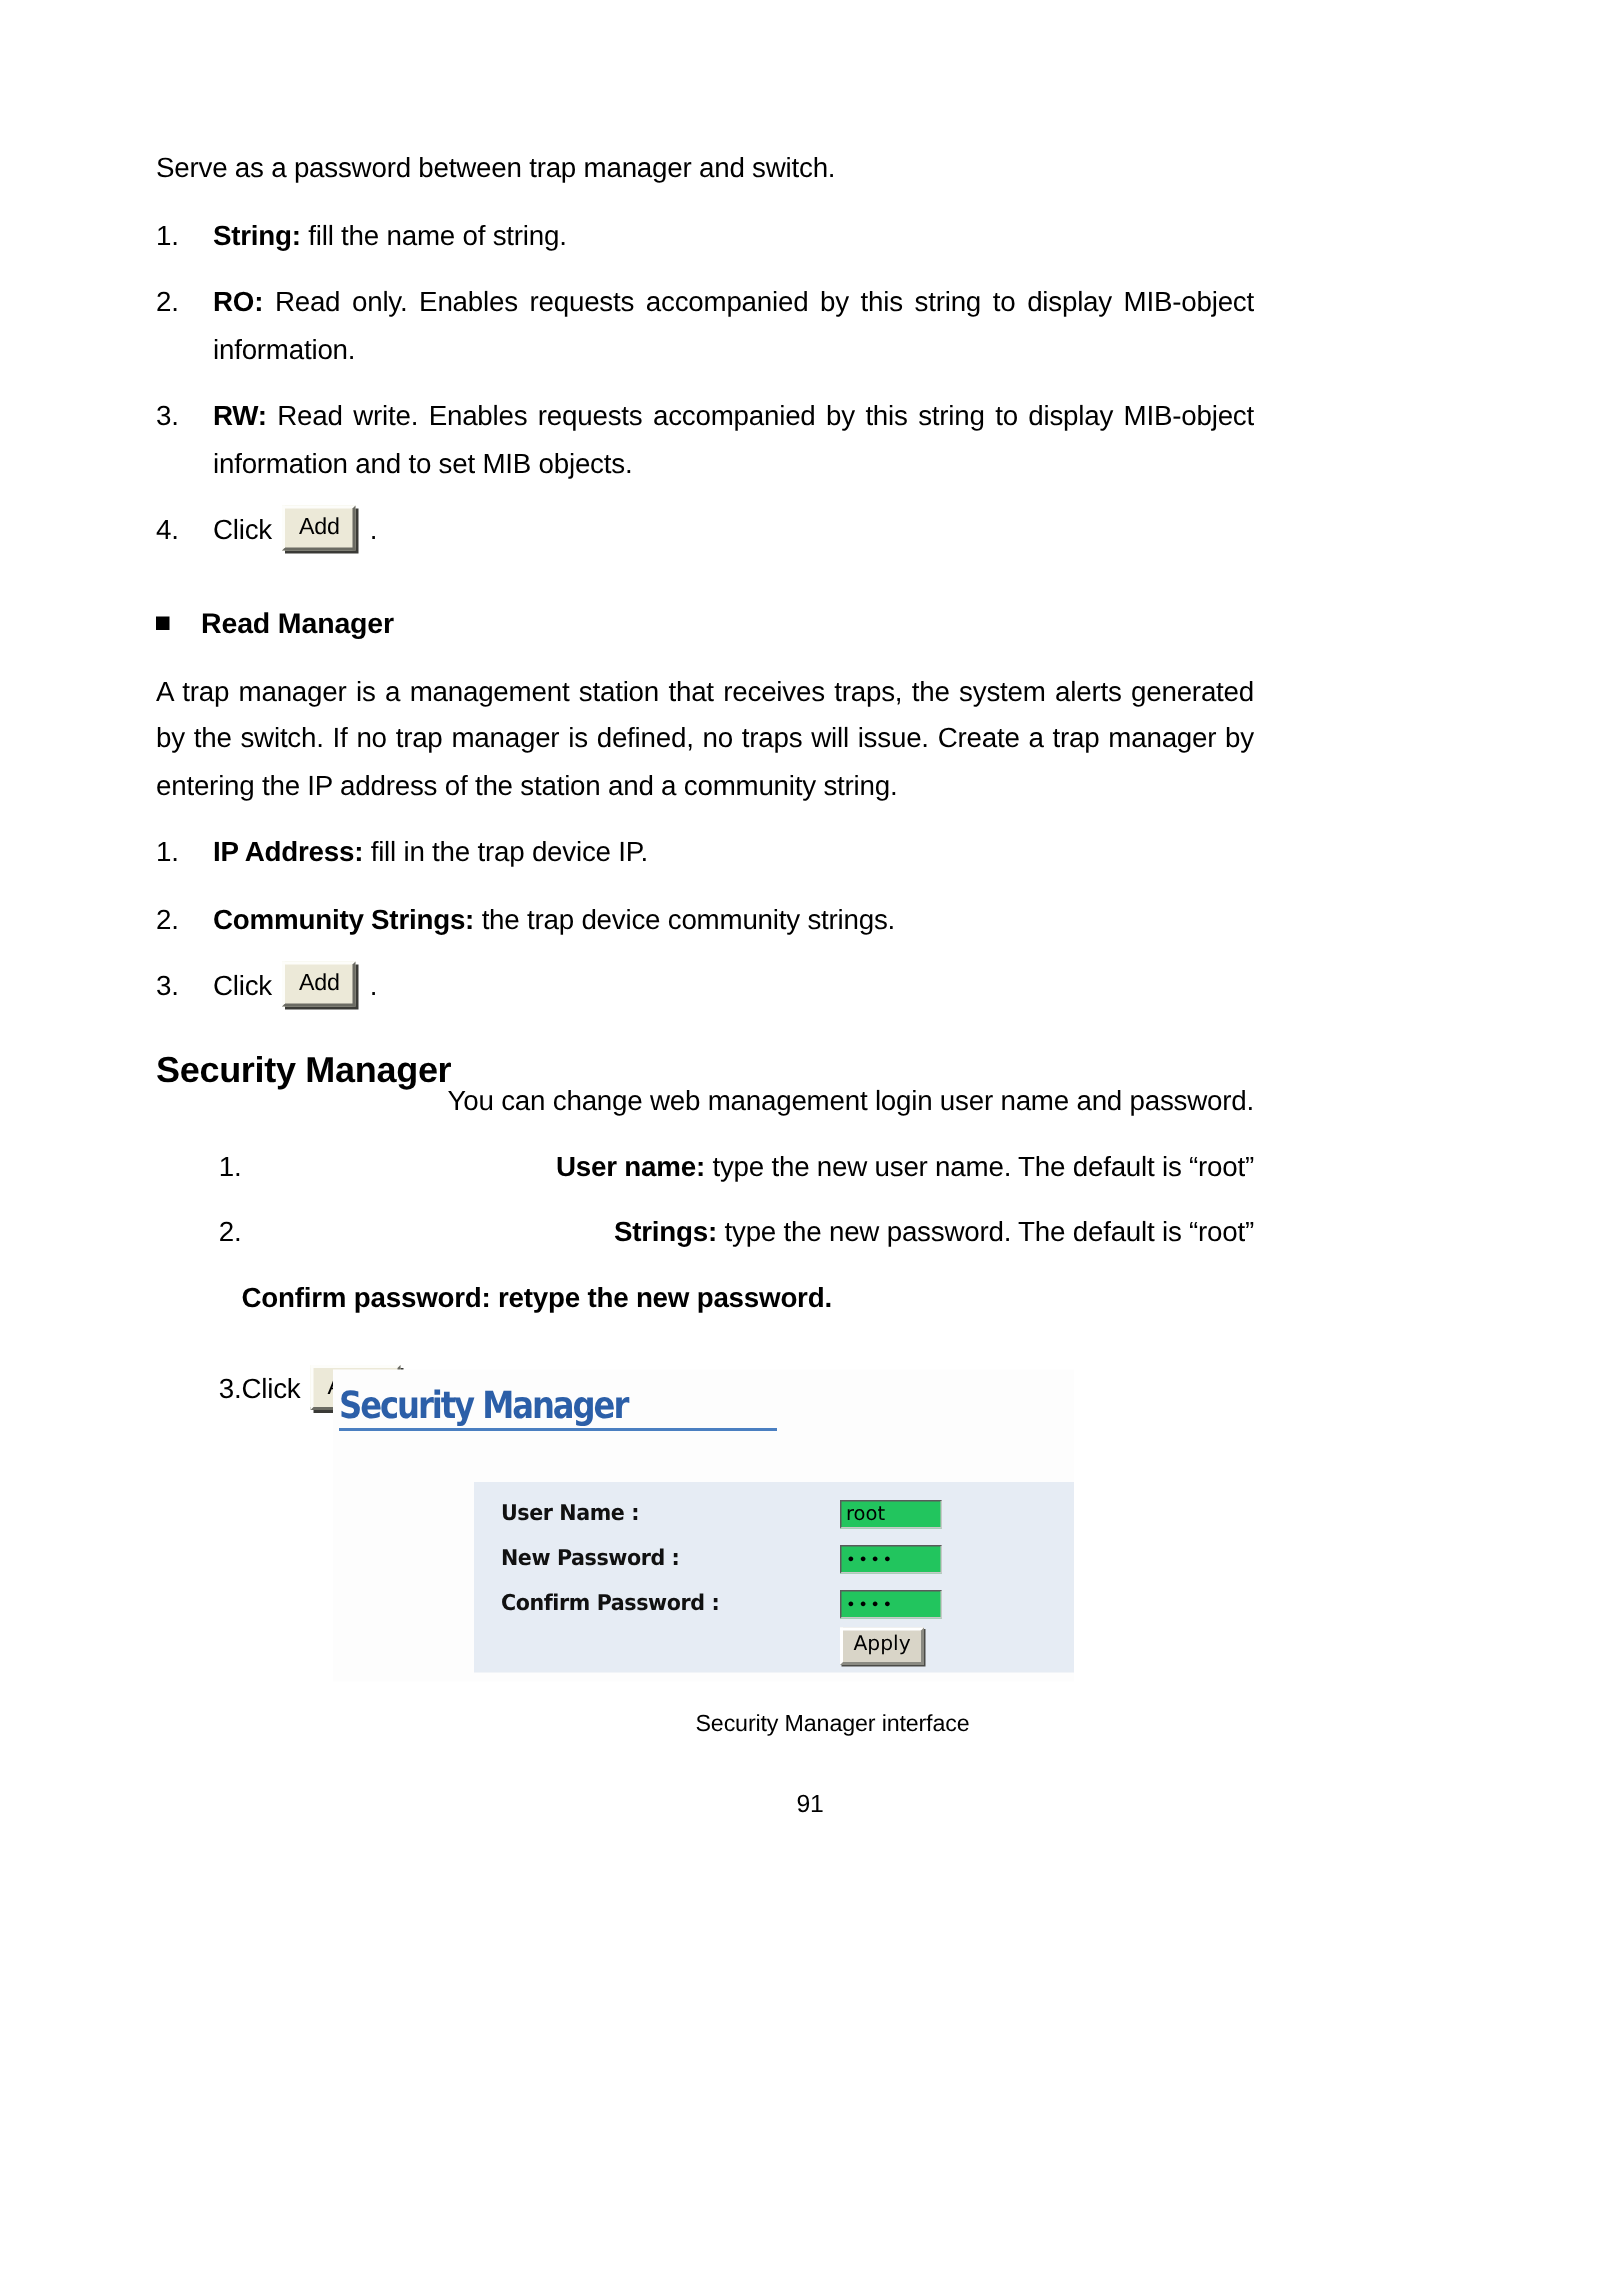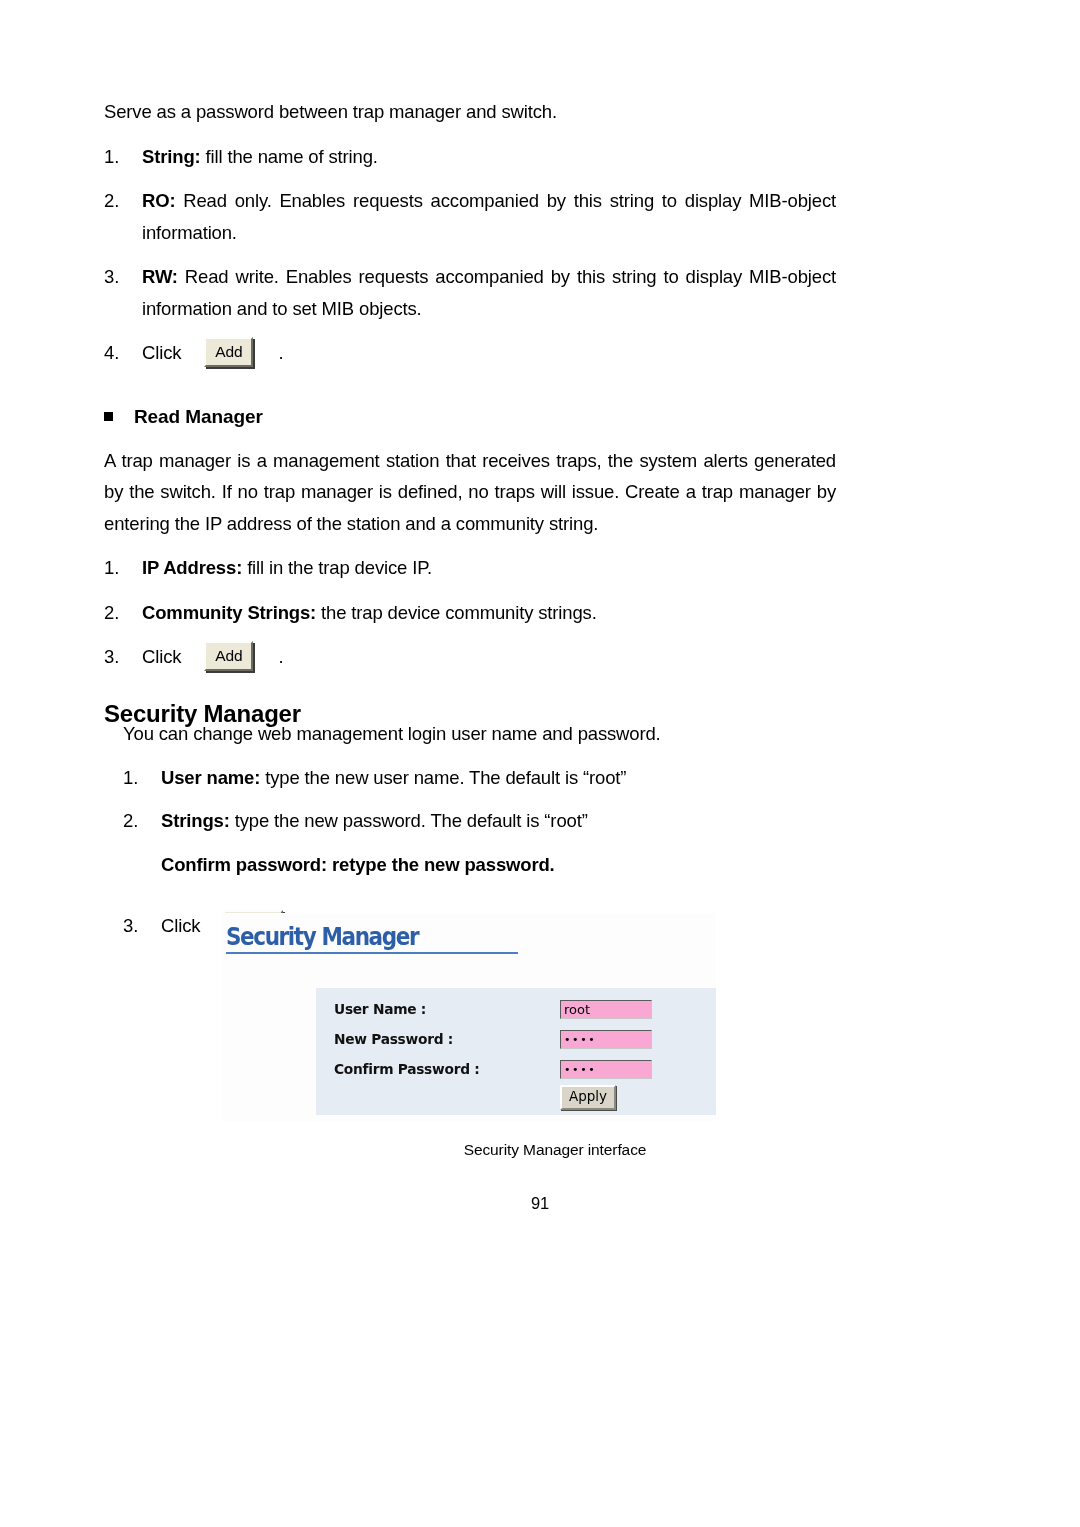--- a/index.html
+++ b/index.html
@@ -83,21 +83,21 @@
   }
   .li-body.justify {
     text-align: justify;
     text-align-last: left;
   }
   .li-body b { font-weight: bold; }
 
   .li-body.clickline {
     display: flex;
     align-items: center;
-    gap: 16px;
+    gap: 0px;
   }
 
   
   .winbtn {
     display: inline-block;
     background: #ece9d8;
     border-top: 2px solid #fdfdfa;
     border-left: 2px solid #fdfdfa;
     border-right: 2px solid #6b6b63;
     border-bottom: 2px solid #6b6b63;
@@ -121,20 +121,21 @@
     font-size: 24px;
     font-weight: bold;
     letter-spacing: -0.2px;
   }
 
   .content2 {
     position: absolute;
     left: 123px;
     top: 718px;
     width: 713px;
+    text-align: right;
   }
   .content2 .para { margin-bottom: 12px; }
   .content2 .li { margin-bottom: 12px; }
   .content2 .li-num { flex: 0 0 38px; }
 
   .subline {
     display: flex;
     font-size: 18.5px;
     line-height: 31.5px;
     margin-bottom: 30px;
@@ -206,23 +207,23 @@
     font-weight: bold;
     color: #111;
     letter-spacing: -0.3px;
     transform: scaleX(0.95);
     transform-origin: left center;
     white-space: nowrap;
     flex: 0 0 226px;
   }
 
   .shot-input {
-    width: 92px;
+    width: 68px;
     height: 19px;
-    background: #f9a8d4;
+    background: #22c55e;
     border-top: 1.5px solid #5a5a5a;
     border-left: 1.5px solid #5a5a5a;
     border-right: 1.5px solid #c8c8c8;
     border-bottom: 1.5px solid #c8c8c8;
     box-sizing: border-box;
     display: flex;
     align-items: center;
     padding-left: 3px;
     font-family: "DejaVu Sans", sans-serif;
     font-size: 13px;

